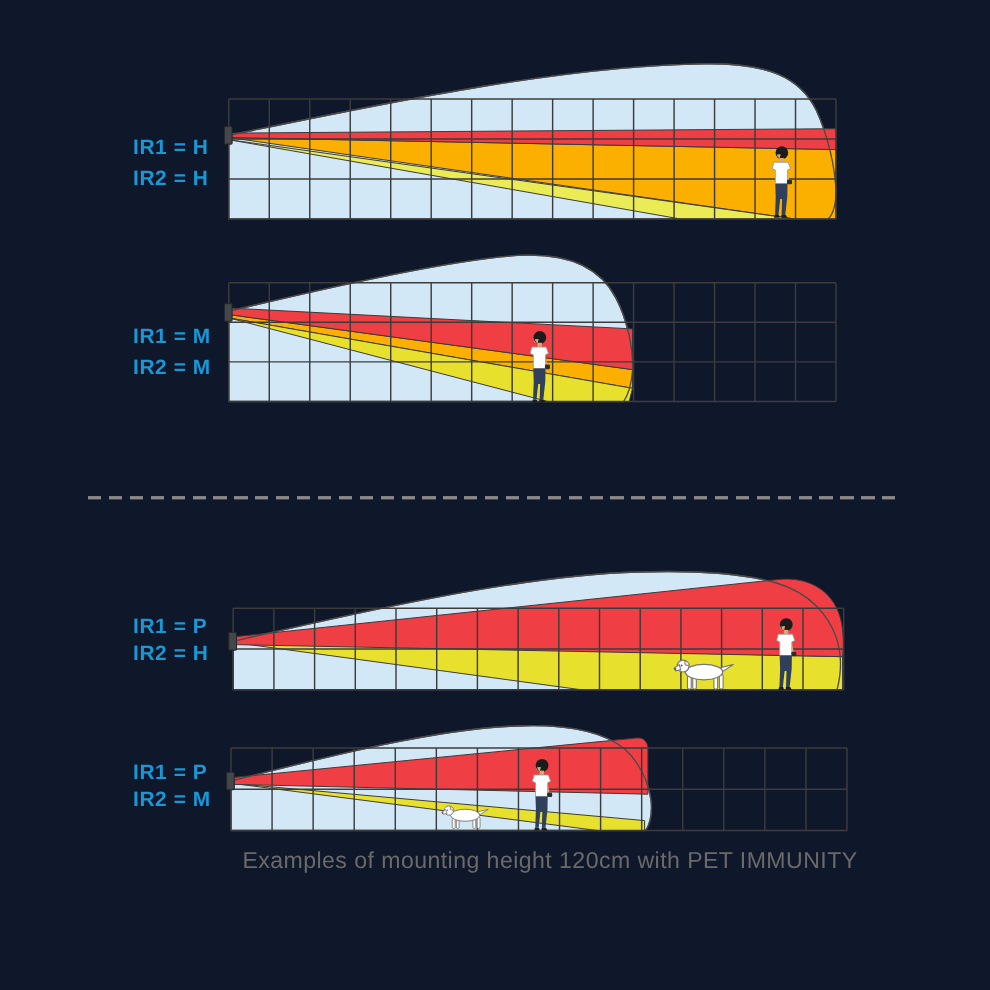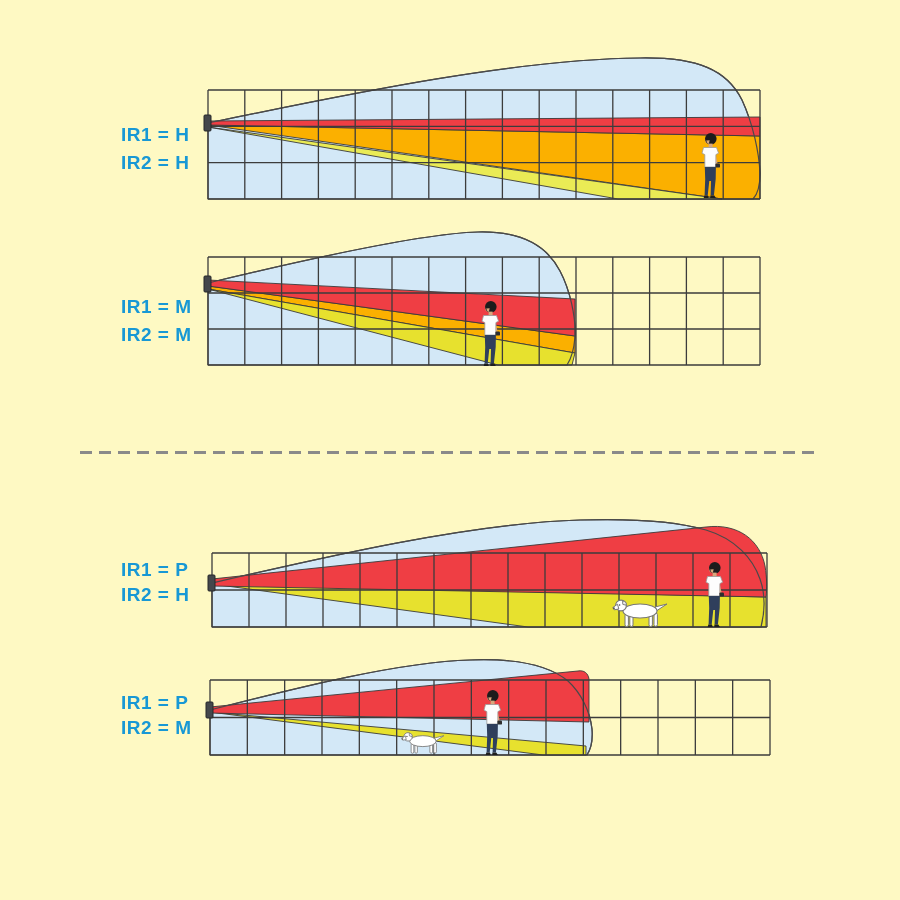--- a/index.html
+++ b/index.html
@@ -1,17 +1,17 @@
 <!DOCTYPE html>
 <html><head>
 <meta charset="utf-8">
 <style>
   html,body{margin:0;padding:0;background:#fff;}
   .canvas{
-    position:relative;width:900px;height:900px;background:#fef9c3;overflow:hidden;
+    position:relative;width:900px;height:900px;background:#0f172a;overflow:hidden;
     font-family:"Liberation Sans", sans-serif;
   }
   svg{position:absolute;left:0;top:0;}
   .ir-label{
     position:absolute;left:121px;width:95px;text-align:left;
     color:var(--label_blue,#1898d5);font-weight:bold;font-size:19px;
     letter-spacing:0.5px;white-space:nowrap;
   }
   .lh28 div{line-height:28px;}
   .lh25 div{line-height:25px;}
@@ -48,20 +48,21 @@
   </div>
   <div class="ir-label lh25" style="top:557px">
     <div>IR1 = P</div>
     <div>IR2 = H</div>
   </div>
   <div class="ir-label lh25" style="top:690px">
     <div>IR1 = P</div>
     <div>IR2 = M</div>
   </div>
 
+  <div class="caption" style="left:100px;top:771px;width:800px">Examples of mounting height 120cm with PET IMMUNITY</div>
 
   <div class="divider"></div>
 
   <svg width="900" height="900" viewBox="0 0 900 900">
     <defs>
       <g id="person">
         <ellipse cx="10.8" cy="8.6" rx="2.6" ry="3" fill="#d8a77d"></ellipse>
         <circle cx="13.8" cy="6.8" r="5.8" fill="#1c1c1c"></circle>
         <path d="M9.2,8.5 a5,5 0 0 0 2.6,3.6 l0.9,-3.9 Z" fill="#d8a77d"></path>
         <rect x="11.6" y="11.6" width="4" height="4" fill="#d8a77d"></rect>

